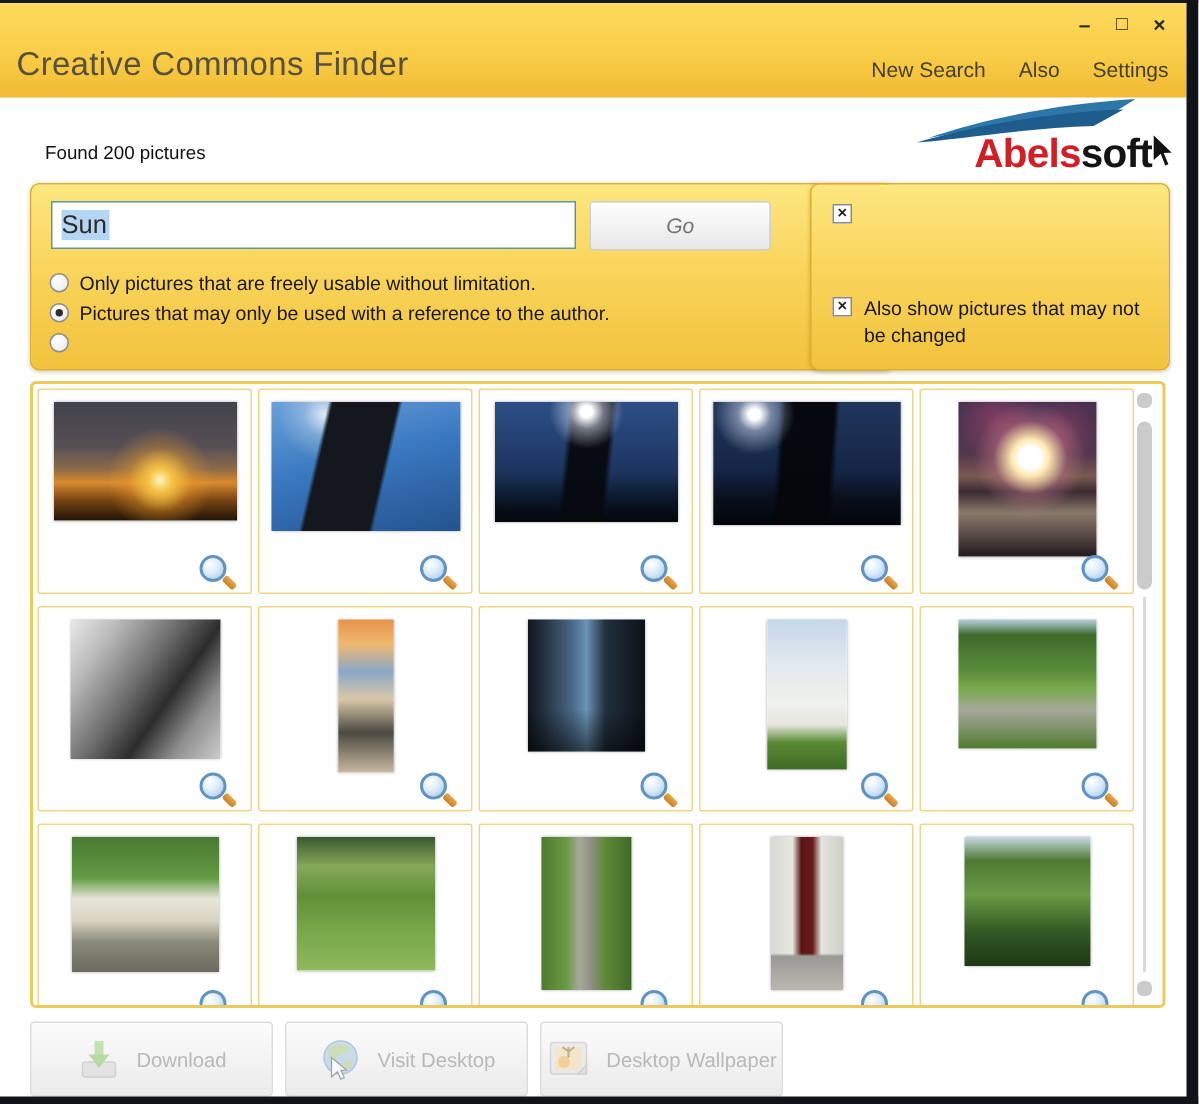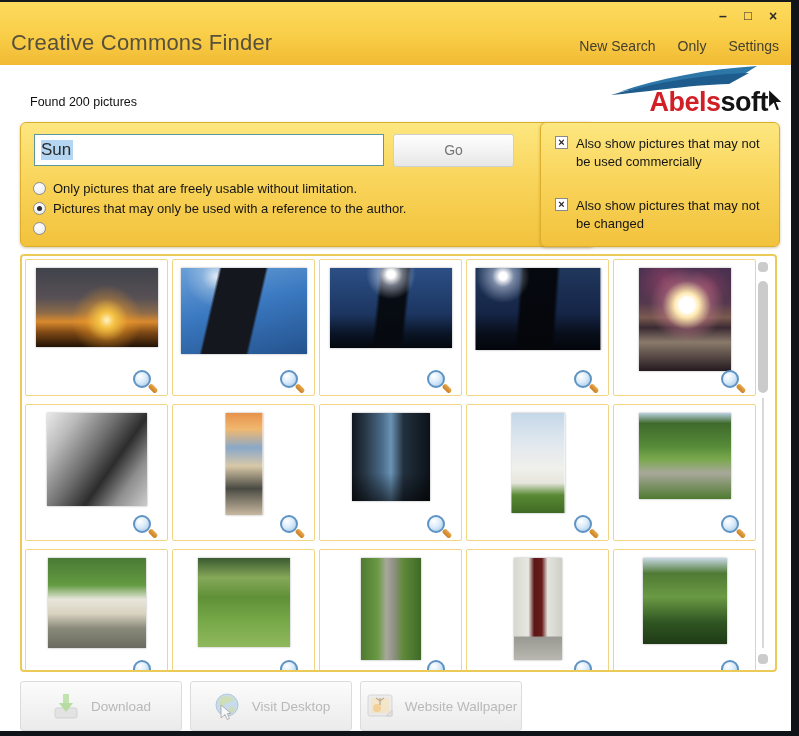--- a/index.html
+++ b/index.html
@@ -37,21 +37,21 @@
     background:linear-gradient(180deg,#fde780 0%,#f9d55c 45%,#f2c23c 100%);
     box-shadow:0 1px 3px rgba(120,90,10,0.35); }
   .search-panel { left:20px; top:122px; width:575px; height:125px; }
   .filter-panel { left:540px; top:122px; width:240px; height:125px; }
 
   .search-input { position:absolute; left:13px; top:11px; width:350px; height:32px; background:#fff;
     border:1px solid #5c96a0; font-size:17px; color:#2b2b2b; padding:5px 6px; }
   .search-input .sel { background:#b4d6f2; padding:0 2px 1px 0; }
   .go-btn { position:absolute; left:372px; top:11px; width:121px; height:33px;
     background:linear-gradient(180deg,#fefefe 0%,#f2f2f2 55%,#e7e7e7 100%);
-    border:1px solid #cfcfcf; border-radius:3px; font-size:14px; color:#757575; text-align:center; line-height:31px; cursor:default; }
+    border:1px solid #cfcfcf; border-radius:3px; font-size:14px; color:#757575; text-align:center; line-height:31px; cursor:default;font-style:italic; }
 
   .radio-row { position:absolute; left:12px; display:flex; align-items:center; gap:7px; height:16px; }
   .radio { width:13px; height:13px; border-radius:50%; border:1px solid #8d8d8d;
     background:radial-gradient(circle at 35% 30%,#ffffff 0%,#f2f2f2 60%,#dcdcdc 100%); position:relative; flex:0 0 auto; }
   .radio.on::after { content:""; position:absolute; left:3px; top:3px; width:5px; height:5px; border-radius:50%; background:#2e2e2e; }
   .radio-label { font-size:13px; color:#161616; white-space:nowrap;text-align:center; }
 
   .check-row { position:absolute; left:14px; display:flex; gap:8px; width:210px; }
   .checkbox { width:13px; height:13px; border:1px solid #8a8a8a; background:#fff; flex:0 0 auto;
     font-size:11px; line-height:11px; font-weight:bold; color:#222; text-align:center; margin-top:1px; }
@@ -92,21 +92,21 @@
 
   <div class="titlebar">
     <div class="win-controls">
       <span class="win-btn">–</span>
       <span class="win-btn max">□</span>
       <span class="win-btn">×</span>
     </div>
     <div class="app-title">Creative Commons Finder</div>
     <nav class="menu">
       <span>New Search</span>
-      <span>Only</span>
+      <span>Also</span>
       <span>Settings</span>
     </nav>
   </div>
 
   <div class="status">Found 200 pictures</div>
 
   <div class="logo">
     <svg class="swoosh" width="150" height="30" viewBox="0 0 150 30">
       <path d="M10 26 C 50 12, 100 3, 148 0 L 132 10 C 90 11, 42 20, 10 26 Z" fill="#2c76a8"></path>
       <path d="M2 29 C 48 16, 100 8, 140 7 L 120 18 C 78 19, 30 27, 2 29 Z" fill="#1d5c8c"></path>
@@ -133,21 +133,20 @@
         <div class="radio-row" style="top: 97px;">
           <span class="radio"></span>
         </div>
       </div>
   </div>
 
   <div class="panel filter-panel">
     <div id="checks">
         <div class="check-row" style="top: 12px;">
           <span class="checkbox">×</span>
-          <span class="check-label">Also show pictures that may not be used commercially</span>
         </div>
         <div class="check-row" style="top: 74px;">
           <span class="checkbox">×</span>
           <span class="check-label">Also show pictures that may not be changed</span>
         </div>
       </div>
   </div>
 
   <div class="grid-panel">
     <div id="grid">
@@ -238,15 +237,15 @@
     <span class="lbl">Visit Desktop</span>
   </div>
   <div class="action-btn" style="left:360px">
     <svg width="30" height="30" viewBox="0 0 30 30">
       <rect x="3" y="4" width="24" height="21" rx="2" fill="#e2e2e2" stroke="#b8b8b8"></rect>
       <rect x="6" y="7" width="18" height="15" fill="#f3d9a0"></rect>
       <circle cx="12" cy="17" r="4" fill="#f0b040"></circle>
       <path d="M15 7 L15 14 M15 10 L11 7 M15 10 L19 7" stroke="#8a6a3a" stroke-width="1.4" fill="none"></path>
       <path d="M27 25 L21 25 L27 19 Z" fill="#cfcfcf" stroke="#b0b0b0"></path>
     </svg>
-    <span class="lbl">Website Wallpaper</span>
+    <span class="lbl">Desktop Wallpaper</span>
   </div>
 </div>
 
 </body></html>

